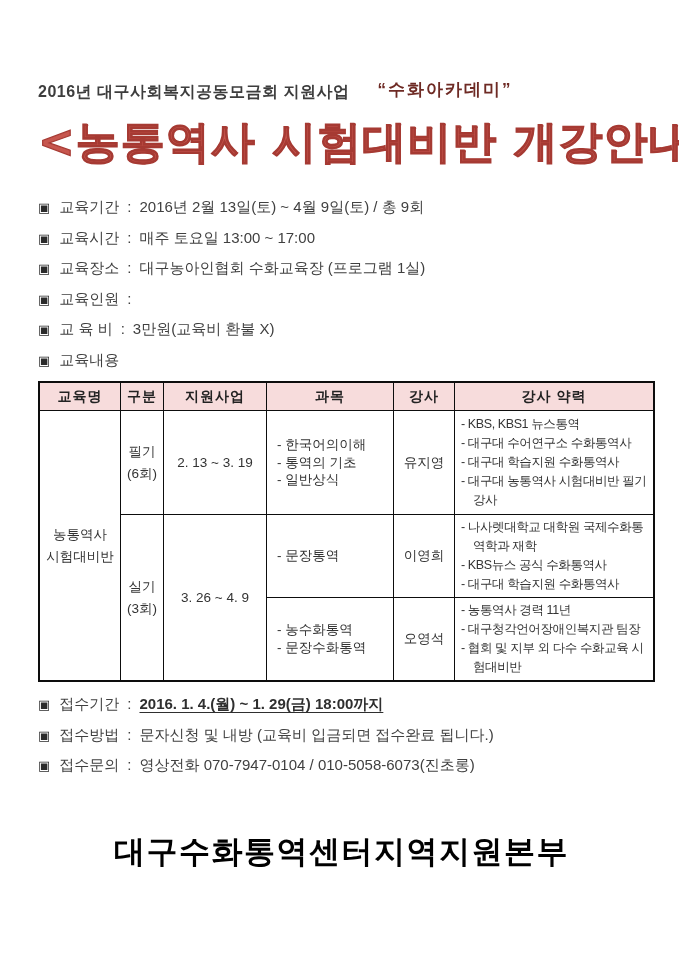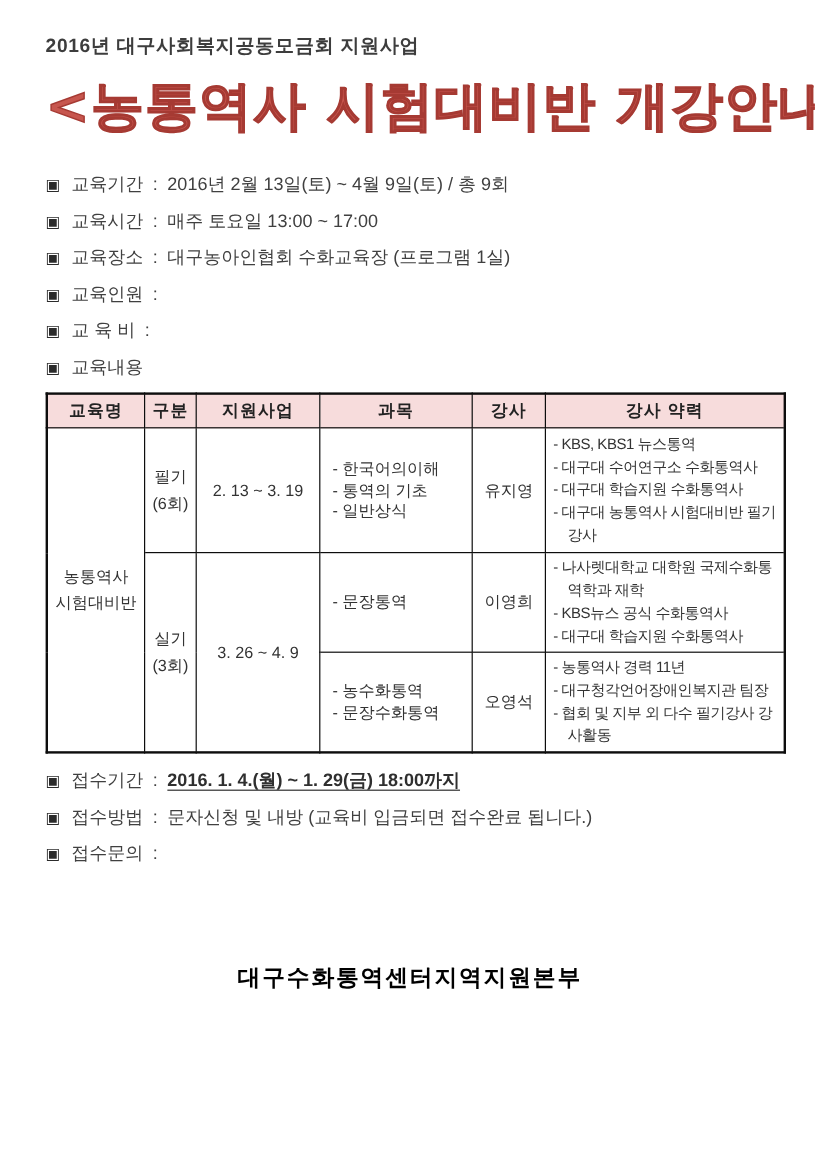--- a/index.html
+++ b/index.html
@@ -1,21 +1,21 @@
 <!DOCTYPE html>
 <html><head>
 <meta charset="utf-8">
 <style>
   html,body{margin:0;padding:0;}
   body{
     width:679px;height:960px;background:#ffffff;
     font-family:"Liberation Sans","DejaVu Sans",sans-serif;
     color:#3c3c3c;position:relative;overflow:hidden;
   }
-  .page{padding:28px 34px 0 38px;}
+  .page{padding:82px 34px 0 38px;}
 
   
   .header-row{display:flex;align-items:flex-start;}
   .program-line{
     font-size:16px;font-weight:bold;color:#3d3d3d;letter-spacing:0.5px;white-space:nowrap;
   }
   .academy-label{
     margin-left:28px;font-size:17px;font-weight:bold;color:#6e2a24;
     letter-spacing:2px;white-space:nowrap;margin-top:-4px;
   }
@@ -58,31 +58,32 @@
   .subject-item{text-align:left;line-height:1.3;}
   td.career-cell{vertical-align:middle;}
   .career-box{padding:3px 3px 3px 6px;}
   .career-item{
     font-size:12.5px;letter-spacing:-0.4px;line-height:1.52;
     padding-left:12px;text-indent:-12px;text-align:left;
   }
 
   
   .footer-org{
-    margin-top:81px;text-align:center;font-size:19px;font-weight:bold;color:#000;
+    margin-top:56px;text-align:center;font-size:31px;font-weight:bold;color:#000;
     letter-spacing:1.5px;
   }
 </style>
 </head>
 <body>
 
 <div class="page">
 
   <div class="header-row">
     <div class="program-line">2016년 대구사회복지공동모금회 지원사업</div>
+    <div class="academy-label">“수화아카데미”</div>
   </div>
 
   <div class="main-title">&lt;농통역사 시험대비반 개강안내&gt;</div>
 
   <div class="info-list">
     <div class="bullet-line">
       <span class="bullet-glyph">▣</span>
       <span class="bullet-label">교육기간</span>
       <span class="bullet-colon">:</span>
       <span class="bullet-value">2016년 2월 13일(토) ~ 4월 9일(토) / 총 9회</span>
@@ -101,20 +102,21 @@
     </div>
     <div class="bullet-line">
       <span class="bullet-glyph">▣</span>
       <span class="bullet-label">교육인원</span>
       <span class="bullet-colon">:</span>
     </div>
     <div class="bullet-line">
       <span class="bullet-glyph">▣</span>
       <span class="bullet-label">교 육 비</span>
       <span class="bullet-colon">:</span>
+      <span class="bullet-value">3만원(교육비 환불 X)</span>
     </div>
     <div class="bullet-line">
       <span class="bullet-glyph">▣</span>
       <span class="bullet-label">교육내용</span>
     </div>
   </div>
 
   <table class="course-table">
     <thead>
       <tr>
@@ -173,21 +175,21 @@
           <div class="subject-box">
             <div class="subject-item">- 농수화통역</div>
             <div class="subject-item">- 문장수화통역</div>
           </div>
         </td>
         <td class="center">오영석</td>
         <td class="career-cell">
           <div class="career-box">
             <div class="career-item">- 농통역사 경력 11년</div>
             <div class="career-item">- 대구청각언어장애인복지관 팀장</div>
-            <div class="career-item">- 협회 및 지부 외 다수 필기강사 강사활동</div>
+            <div class="career-item">- 협회 및 지부 외 다수 수화교육 시험대비반</div>
           </div>
         </td>
       </tr>
     </tbody>
   </table>
 
   <div class="reg-list">
     <div class="bullet-line">
       <span class="bullet-glyph">▣</span>
       <span class="bullet-label">접수기간</span>
@@ -197,18 +199,19 @@
     <div class="bullet-line">
       <span class="bullet-glyph">▣</span>
       <span class="bullet-label">접수방법</span>
       <span class="bullet-colon">:</span>
       <span class="bullet-value">문자신청 및 내방 (교육비 입금되면 접수완료 됩니다.)</span>
     </div>
     <div class="bullet-line">
       <span class="bullet-glyph">▣</span>
       <span class="bullet-label">접수문의</span>
       <span class="bullet-colon">:</span>
+      <span class="bullet-value">영상전화 070-7947-0104 / 010-5058-6073(진초롱)</span>
     </div>
   </div>
 
   <div class="footer-org">대구수화통역센터지역지원본부</div>
 
 </div>
 
 </body></html>

